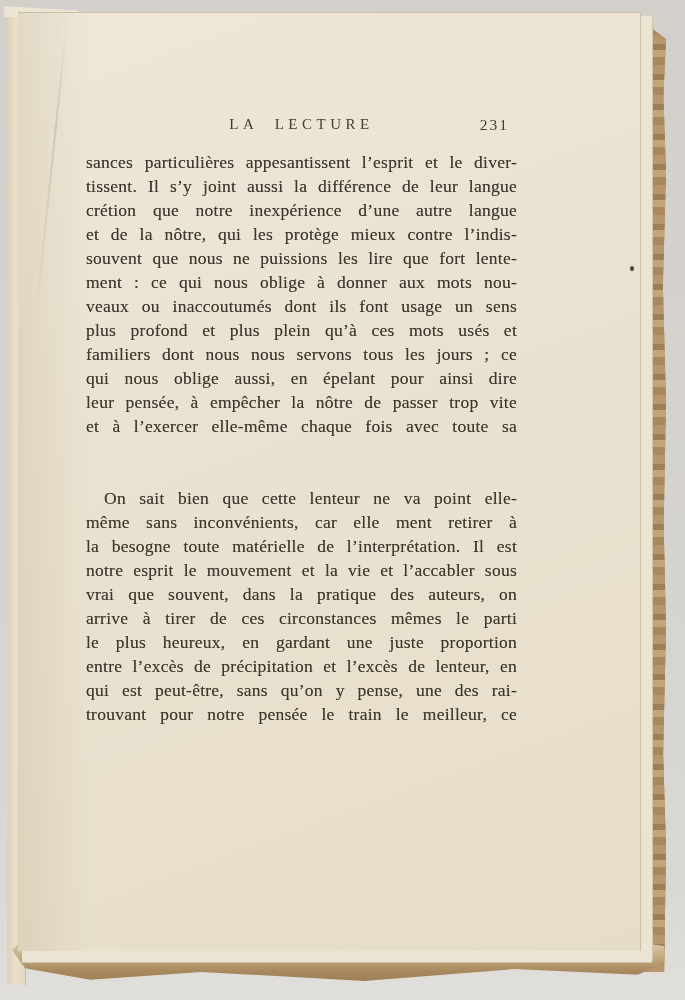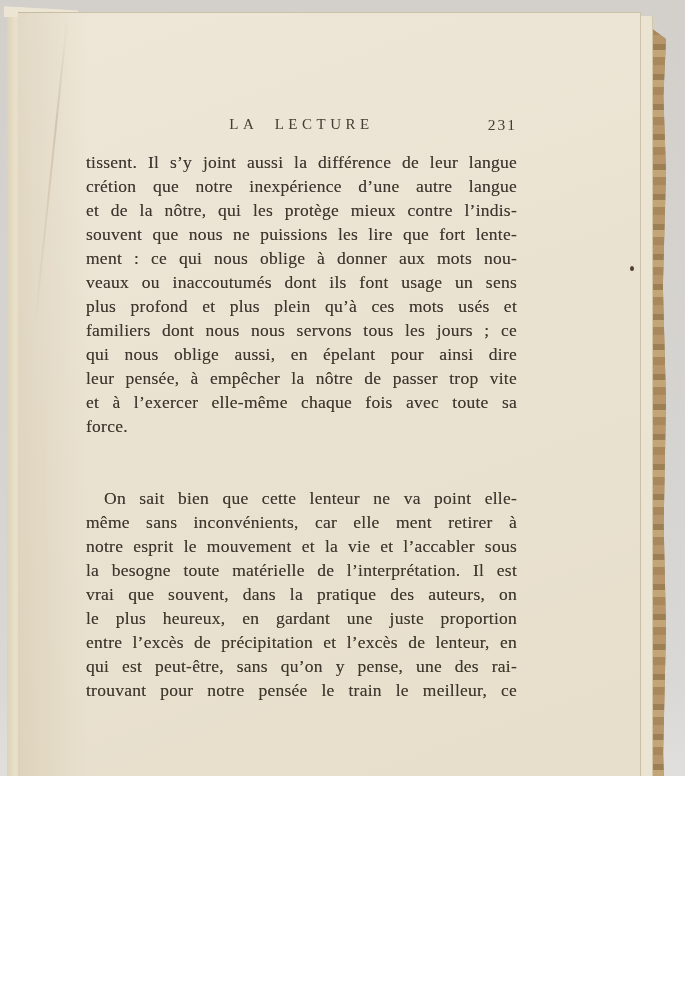--- a/index.html
+++ b/index.html
@@ -1,17 +1,17 @@
 <!DOCTYPE html>
 <html><head>
 <meta charset="utf-8">
 <style>
   html,body{margin:0;padding:0;}
   .photo{
-    position:relative;width:685px;height:776px;overflow:hidden;
+    position:relative;width:685px;height:1000px;overflow:hidden;
     background:linear-gradient(180deg,#d3d0cc 0%,#d6d4d0 60%,#dad8d4 88%,#e1dfdb 100%);
     font-family:"Liberation Serif",serif;
   }
   
   .edge-left{
     position:absolute;left:7px;top:7px;width:18px;height:978px;z-index:1;
     background:linear-gradient(90deg,#ddd2b8 0%,#e9e0ca 45%,#e3d9c1 100%);
     border-right:1px solid #c6bb9e;border-radius:2px 0 0 2px;
   }
   
@@ -58,21 +58,21 @@
   
   .pageheader{
     position:absolute;left:86px;top:116px;width:431px;height:22px;z-index:6;
     color:#453c31;
   }
   .pagetitle{
     position:absolute;left:0;right:0;text-align:center;
     font-size:15px;letter-spacing:4.5px;word-spacing:9px;
   }
   .pagenum{
-    position:absolute;right:0;top:0;font-size:15.5px;letter-spacing:2px;
+    position:absolute;right:8px;top:0;font-size:15.5px;letter-spacing:2px;
   }
   .bodytext{
     position:absolute;left:86px;top:150px;width:431px;z-index:6;
     font-size:17.5px;line-height:24px;letter-spacing:.25px;color:#3f372e;
     text-shadow:0 0 .5px rgba(63,55,46,.55);
   }
   .para+.para{margin-top:9px;}
   .tline{text-align:justify;text-align-last:justify;white-space:normal;}
   .tline.endline{text-align-last:left;}
   .para.indent .tline:first-child{text-indent:18px;margin-top:48px;}
@@ -98,39 +98,40 @@
   <div class="crease"></div>
   <div class="speck"></div>
 
   <div class="pageheader">
     <div class="pagetitle">LA LECTURE</div>
     <div class="pagenum">231</div>
   </div>
 
   <div class="bodytext" style="color: rgb(63, 55, 46);">
       <div class="para">
+        <div class="tline">sances particulières appesantissent l’esprit et le diver-</div>
         <div class="tline">tissent. Il s’y joint aussi la différence de leur langue</div>
         <div class="tline">crétion que notre inexpérience d’une autre langue</div>
         <div class="tline">et de la nôtre, qui les protège mieux contre l’indis-</div>
         <div class="tline">souvent que nous ne puissions les lire que fort lente-</div>
         <div class="tline">ment : ce qui nous oblige à donner aux mots nou-</div>
         <div class="tline">veaux ou inaccoutumés dont ils font usage un sens</div>
         <div class="tline">plus profond et plus plein qu’à ces mots usés et</div>
         <div class="tline">familiers dont nous nous servons tous les jours ; ce</div>
         <div class="tline">qui nous oblige aussi, en épelant pour ainsi dire</div>
         <div class="tline">leur pensée, à empêcher la nôtre de passer trop vite</div>
         <div class="tline">et à l’exercer elle-même chaque fois avec toute sa</div>
-        <div class="tline endline">force.</div>
       </div>
       <div class="para indent">
         <div class="tline">On sait bien que cette lenteur ne va point elle-</div>
         <div class="tline">même sans inconvénients, car elle ment retirer à</div>
+        <div class="tline">la besogne toute matérielle de l’interprétation. Il est</div>
         <div class="tline">notre esprit le mouvement et la vie et l’accabler sous</div>
-        <div class="tline">la besogne toute matérielle de l’interprétation. Il est</div>
         <div class="tline">vrai que souvent, dans la pratique des auteurs, on</div>
+        <div class="tline">arrive à tirer de ces circonstances mêmes le parti</div>
         <div class="tline">le plus heureux, en gardant une juste proportion</div>
         <div class="tline">entre l’excès de précipitation et l’excès de lenteur, en</div>
         <div class="tline">qui est peut-être, sans qu’on y pense, une des rai-</div>
         <div class="tline">trouvant pour notre pensée le train le meilleur, ce</div>
       </div>
     </div>
 
 </div>
 
 </body></html>

